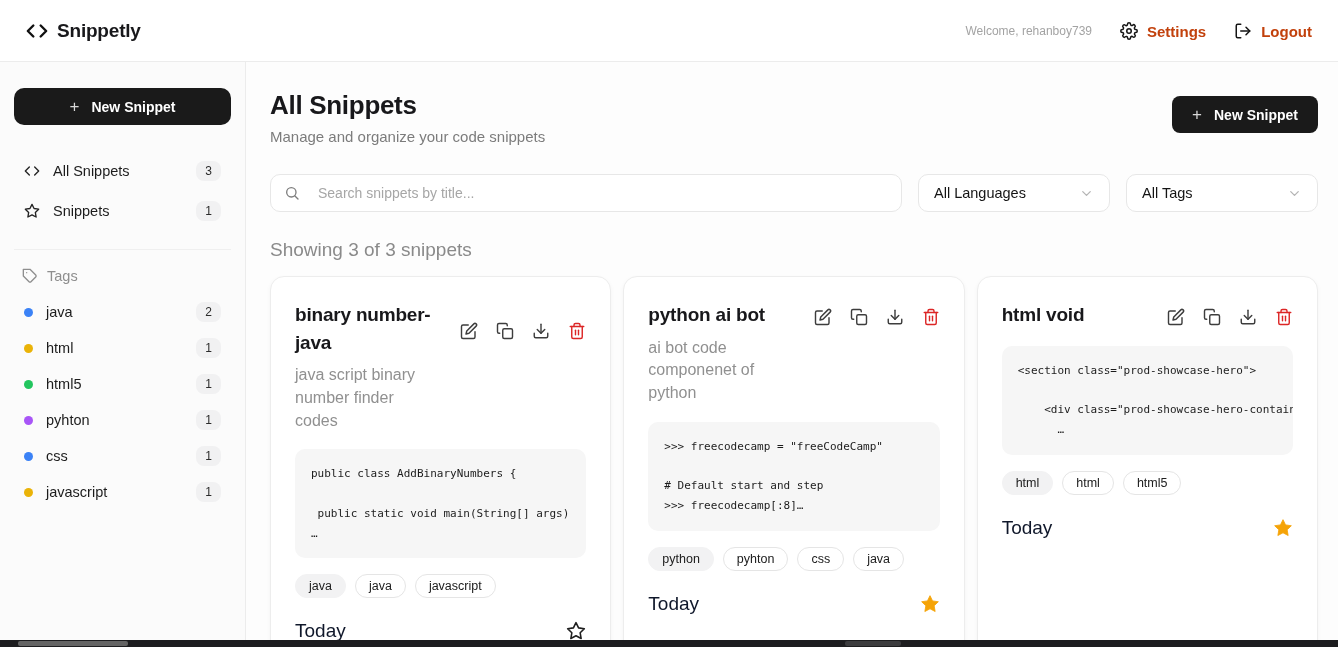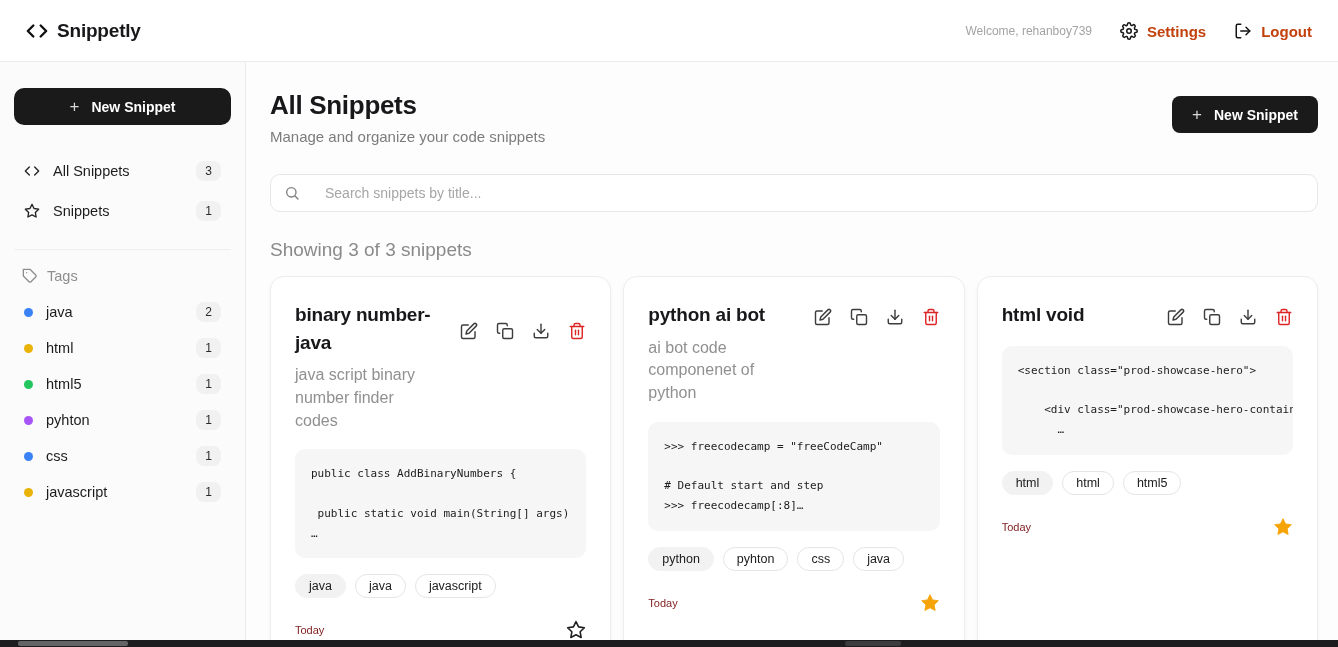--- a/index.html
+++ b/index.html
@@ -66,21 +66,21 @@
   .main { flex: 1; padding: 28px 20px 0 24px; background: #fdfdfd; overflow: hidden; }
   .main-header { display: flex; justify-content: space-between; align-items: flex-start; }
   .page-title { font-size: 26px; font-weight: 800; letter-spacing: -0.3px; }
   .page-subtitle { margin-top: 7px; color: #7c7c7c; font-size: 15px; }
   .main-header .btn-dark { height: 37px; padding: 0 20px; border-radius: 8px; margin-top: 6px; }
 
   .filters { display: flex; gap: 16px; margin-top: 29px; }
   .searchbox {
     flex: 1; height: 38px;
     border: 1px solid #e7e7e7; border-radius: 10px; background: #fff;
-    display: flex; align-items: center; gap: 25px; padding: 0 13px;
+    display: flex; align-items: center; gap: 18px; padding: 0 13px;
   }
   .searchbox input { border: none; outline: none; flex: 1; font-size: 14px; font-family: inherit; background: transparent; color: #18181b; }
   .searchbox input::placeholder { color: #a6a6a6; }
   .selectbox {
     width: 192px; height: 38px;
     border: 1px solid #e7e7e7; border-radius: 10px; background: #fff;
     display: flex; align-items: center; justify-content: space-between;
     padding: 0 15px; font-size: 14.5px; font-weight: 500; color: #141414;
   }
   .results { margin-top: 27px; color: #8a8a8a; font-size: 19px; }
@@ -109,21 +109,21 @@
     white-space: pre; overflow: hidden;
   }
   .card-tags { margin-top: 16px; display: flex; gap: 9px; flex-wrap: wrap; }
   .pill {
     font-size: 12.5px; font-weight: 500; color: #202020;
     padding: 4px 13px; border-radius: 999px;
     border: 1px solid #e5e5e5; background: #fff;
   }
   .pill.primary { background: #f2f2f3; border-color: #f2f2f3; }
   .card-foot { margin-top: 22px; width: 100%; display: flex; justify-content: space-between; align-items: center; }
-  .card-date { color: #7f1d1d; font-size: 11px; }
+  .card-date { color: #0f172a; font-size: 19px; }
   .star-btn .star-filled { display: none; color: #f5a307; }
   .star-btn .star-outline { display: block; color: #1f1f1f; }
   .star-btn.is-fav .star-filled { display: block; }
 
   
   .bottom-bar { position: absolute; left: 0; bottom: 0; width: 1338px; height: 7px; background: #1d1d1f; }
   .bottom-bar .thumb { position: absolute; top: 1px; height: 5px; border-radius: 2px; }
   .bottom-bar .thumb-a { left: 18px; width: 110px; background: #646464; }
   .bottom-bar .thumb-b { left: 845px; width: 56px; background: #3c3c3e; }
 </style>
@@ -259,20 +259,36 @@
     <div class="filters">
       <div class="searchbox">
         <span>
           <svg width="16" height="16" viewBox="0 0 24 24" fill="none" stroke="#7d7d7d" stroke-width="2" stroke-linecap="round">
               <circle cx="11" cy="11" r="7"></circle>
               <line x1="21" y1="21" x2="16.5" y2="16.5"></line>
             </svg>
         </span>
         <input type="text" placeholder="Search snippets by title..." style="">
       </div>
+      <div class="selectbox">
+        <span>All Languages</span>
+        <span>
+          <svg width="15" height="15" viewBox="0 0 24 24" fill="none" stroke="#b4b4b4" stroke-width="2" stroke-linecap="round" stroke-linejoin="round">
+              <polyline points="6 9 12 15 18 9"></polyline>
+            </svg>
+        </span>
+      </div>
+      <div class="selectbox">
+        <span>All Tags</span>
+        <span>
+          <svg width="15" height="15" viewBox="0 0 24 24" fill="none" stroke="#b4b4b4" stroke-width="2" stroke-linecap="round" stroke-linejoin="round">
+              <polyline points="6 9 12 15 18 9"></polyline>
+            </svg>
+        </span>
+      </div>
     </div>
 
     <p class="results">Showing 3 of 3 snippets</p>
 
     <div class="grid" id="card-grid">
   <article class="card">
     <div class="card-head">
       <h3 class="card-title">binary number-java</h3>
       <div class="card-actions">
         <button class="icon-btn">

